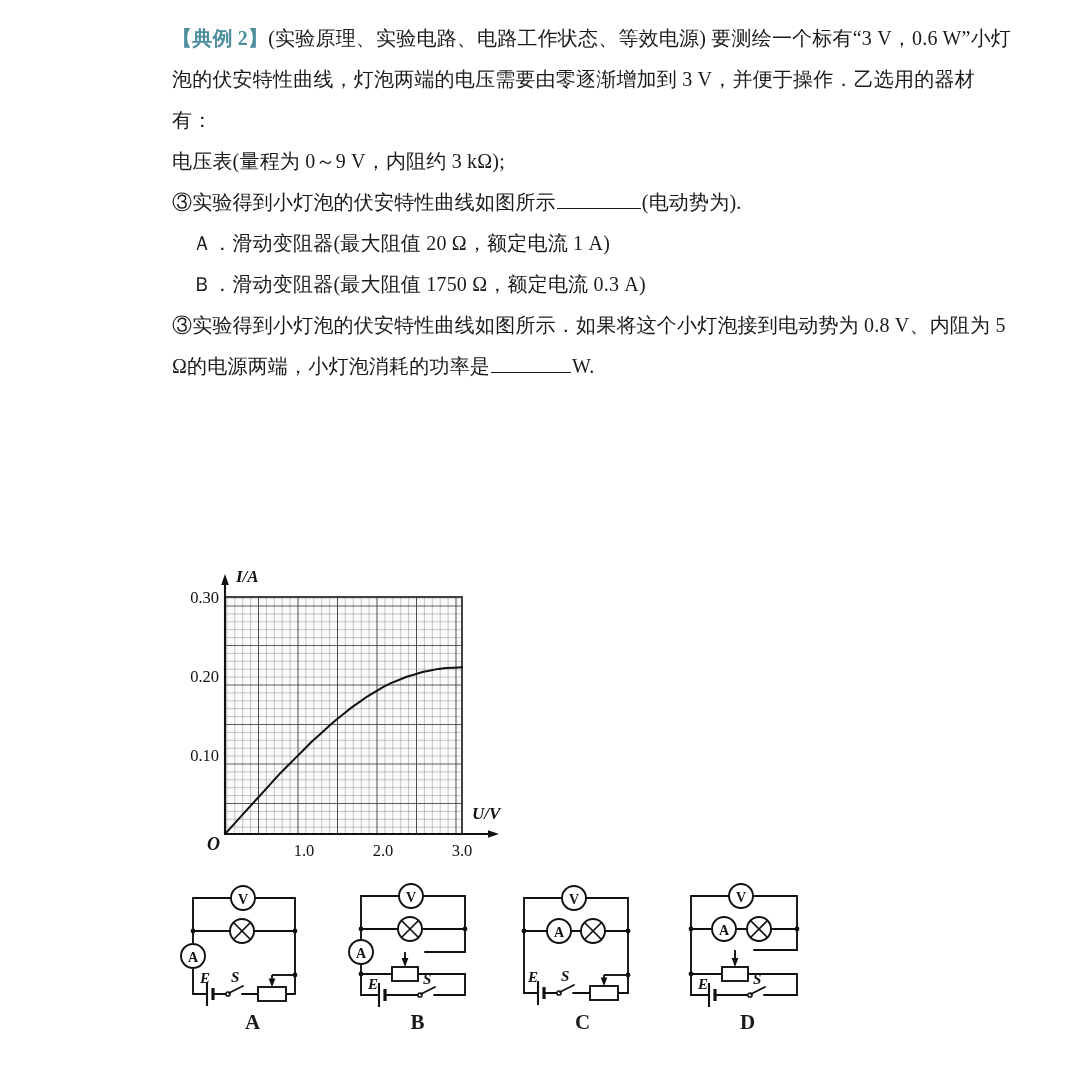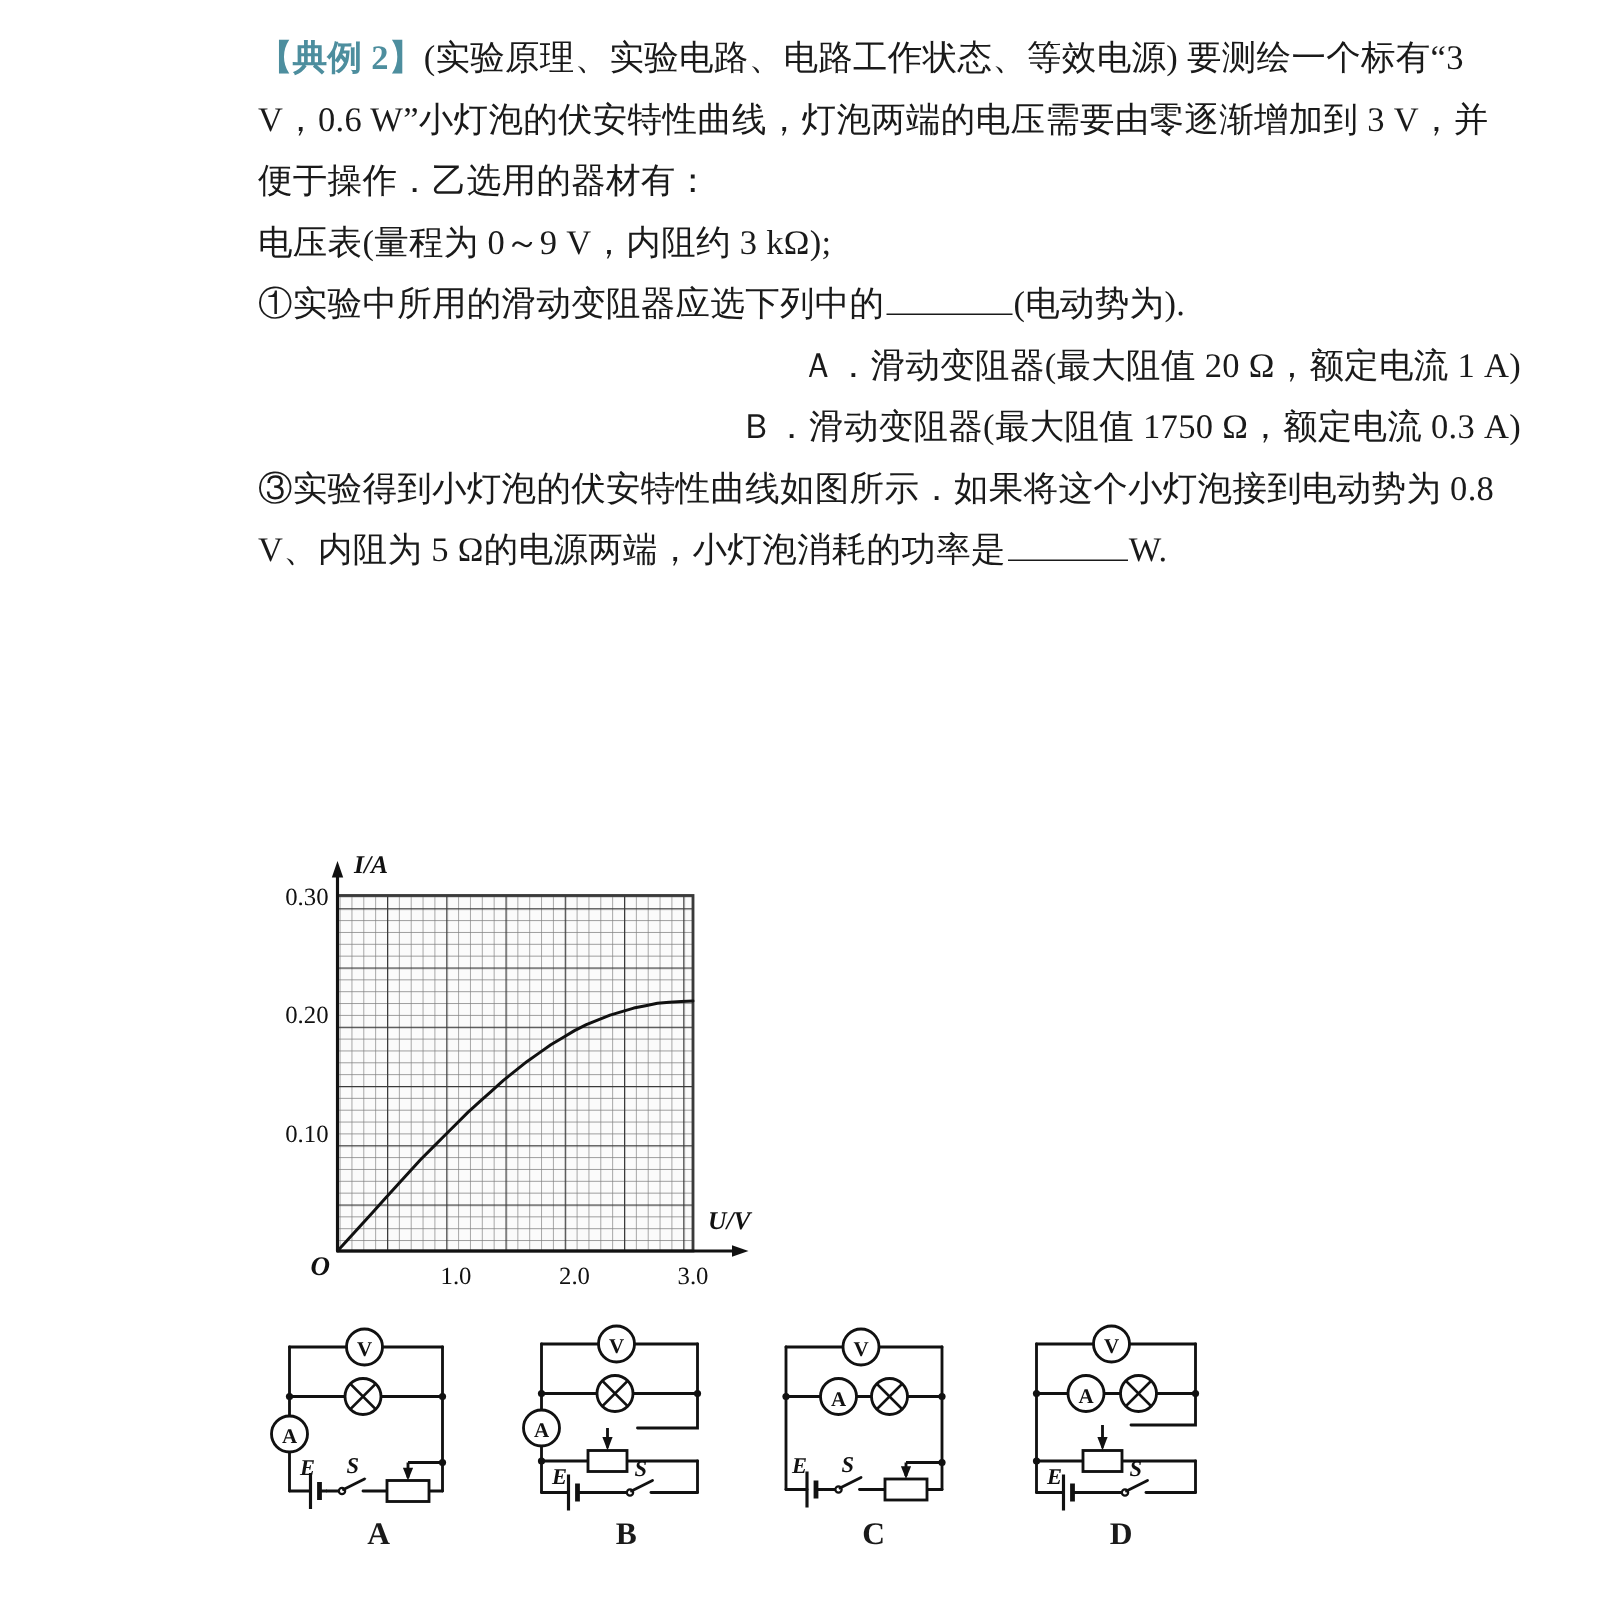--- a/index.html
+++ b/index.html
@@ -21,35 +21,34 @@
     width: 1080px;
     height: 1076px;
   }
   .text-block {
     position: absolute;
     left: 172px;
     top: 18px;
     width: 842px;
   }
   .line {
-    font-size: 23px;
+    font-size: 20px;
     line-height: 41px;
     white-space: nowrap;
     letter-spacing: 0.2px;
   }
   .line.wrap {
     white-space: normal;
   }
   .tag {
     color: #4d8e9e;
     font-weight: bold;
   }
   .indent1 {
     padding-left: 20px;
-    text-align: right;
   }
   .blank {
     display: inline-block;
     border-bottom: 1.6px solid #1a1a1a;
     vertical-align: baseline;
     height: 0.95em;
     margin: 0 1px;
   }
   .blank.w1 { width: 84px; }
   .blank.w2 { width: 80px; }
@@ -101,21 +100,21 @@
 
   <div class="text-block">
 
     <div class="line wrap" style="text-indent:0;">
       <span class="tag">【典例 2】</span><span>(实验原理、实验电路、电路工作状态、等效电源) 要测绘一个标有“3 V，0.6 W”小灯泡的伏安特性曲线，灯泡两端的电压需要由零逐渐增加到 3 V，并便于操作．乙选用的器材有：</span>
     </div>
 
     <div class="line">电压表(量程为 0～9 V，内阻约 3 kΩ);</div>
 
     <div class="line">
-      <span>①实验中所用的滑动变阻器应选下列中的</span><span class="blank w1"></span><span>(电动势为).</span>
+      <span>③实验得到小灯泡的伏安特性曲线如图所示</span><span class="blank w1"></span><span>(电动势为).</span>
     </div>
 
     <div class="line indent1">Ａ．滑动变阻器(最大阻值 20 Ω，额定电流 1 A)</div>
     <div class="line indent1">Ｂ．滑动变阻器(最大阻值 1750 Ω，额定电流 0.3 A)</div>
 
     <div class="line wrap">
       <span>③实验得到小灯泡的伏安特性曲线如图所示．如果将这个小灯泡接到电动势为 0.8 V、内阻为 5 Ω的电源两端，小灯泡消耗的功率是</span><span class="blank w2"></span><span>W.</span>
     </div>
 
   </div>

